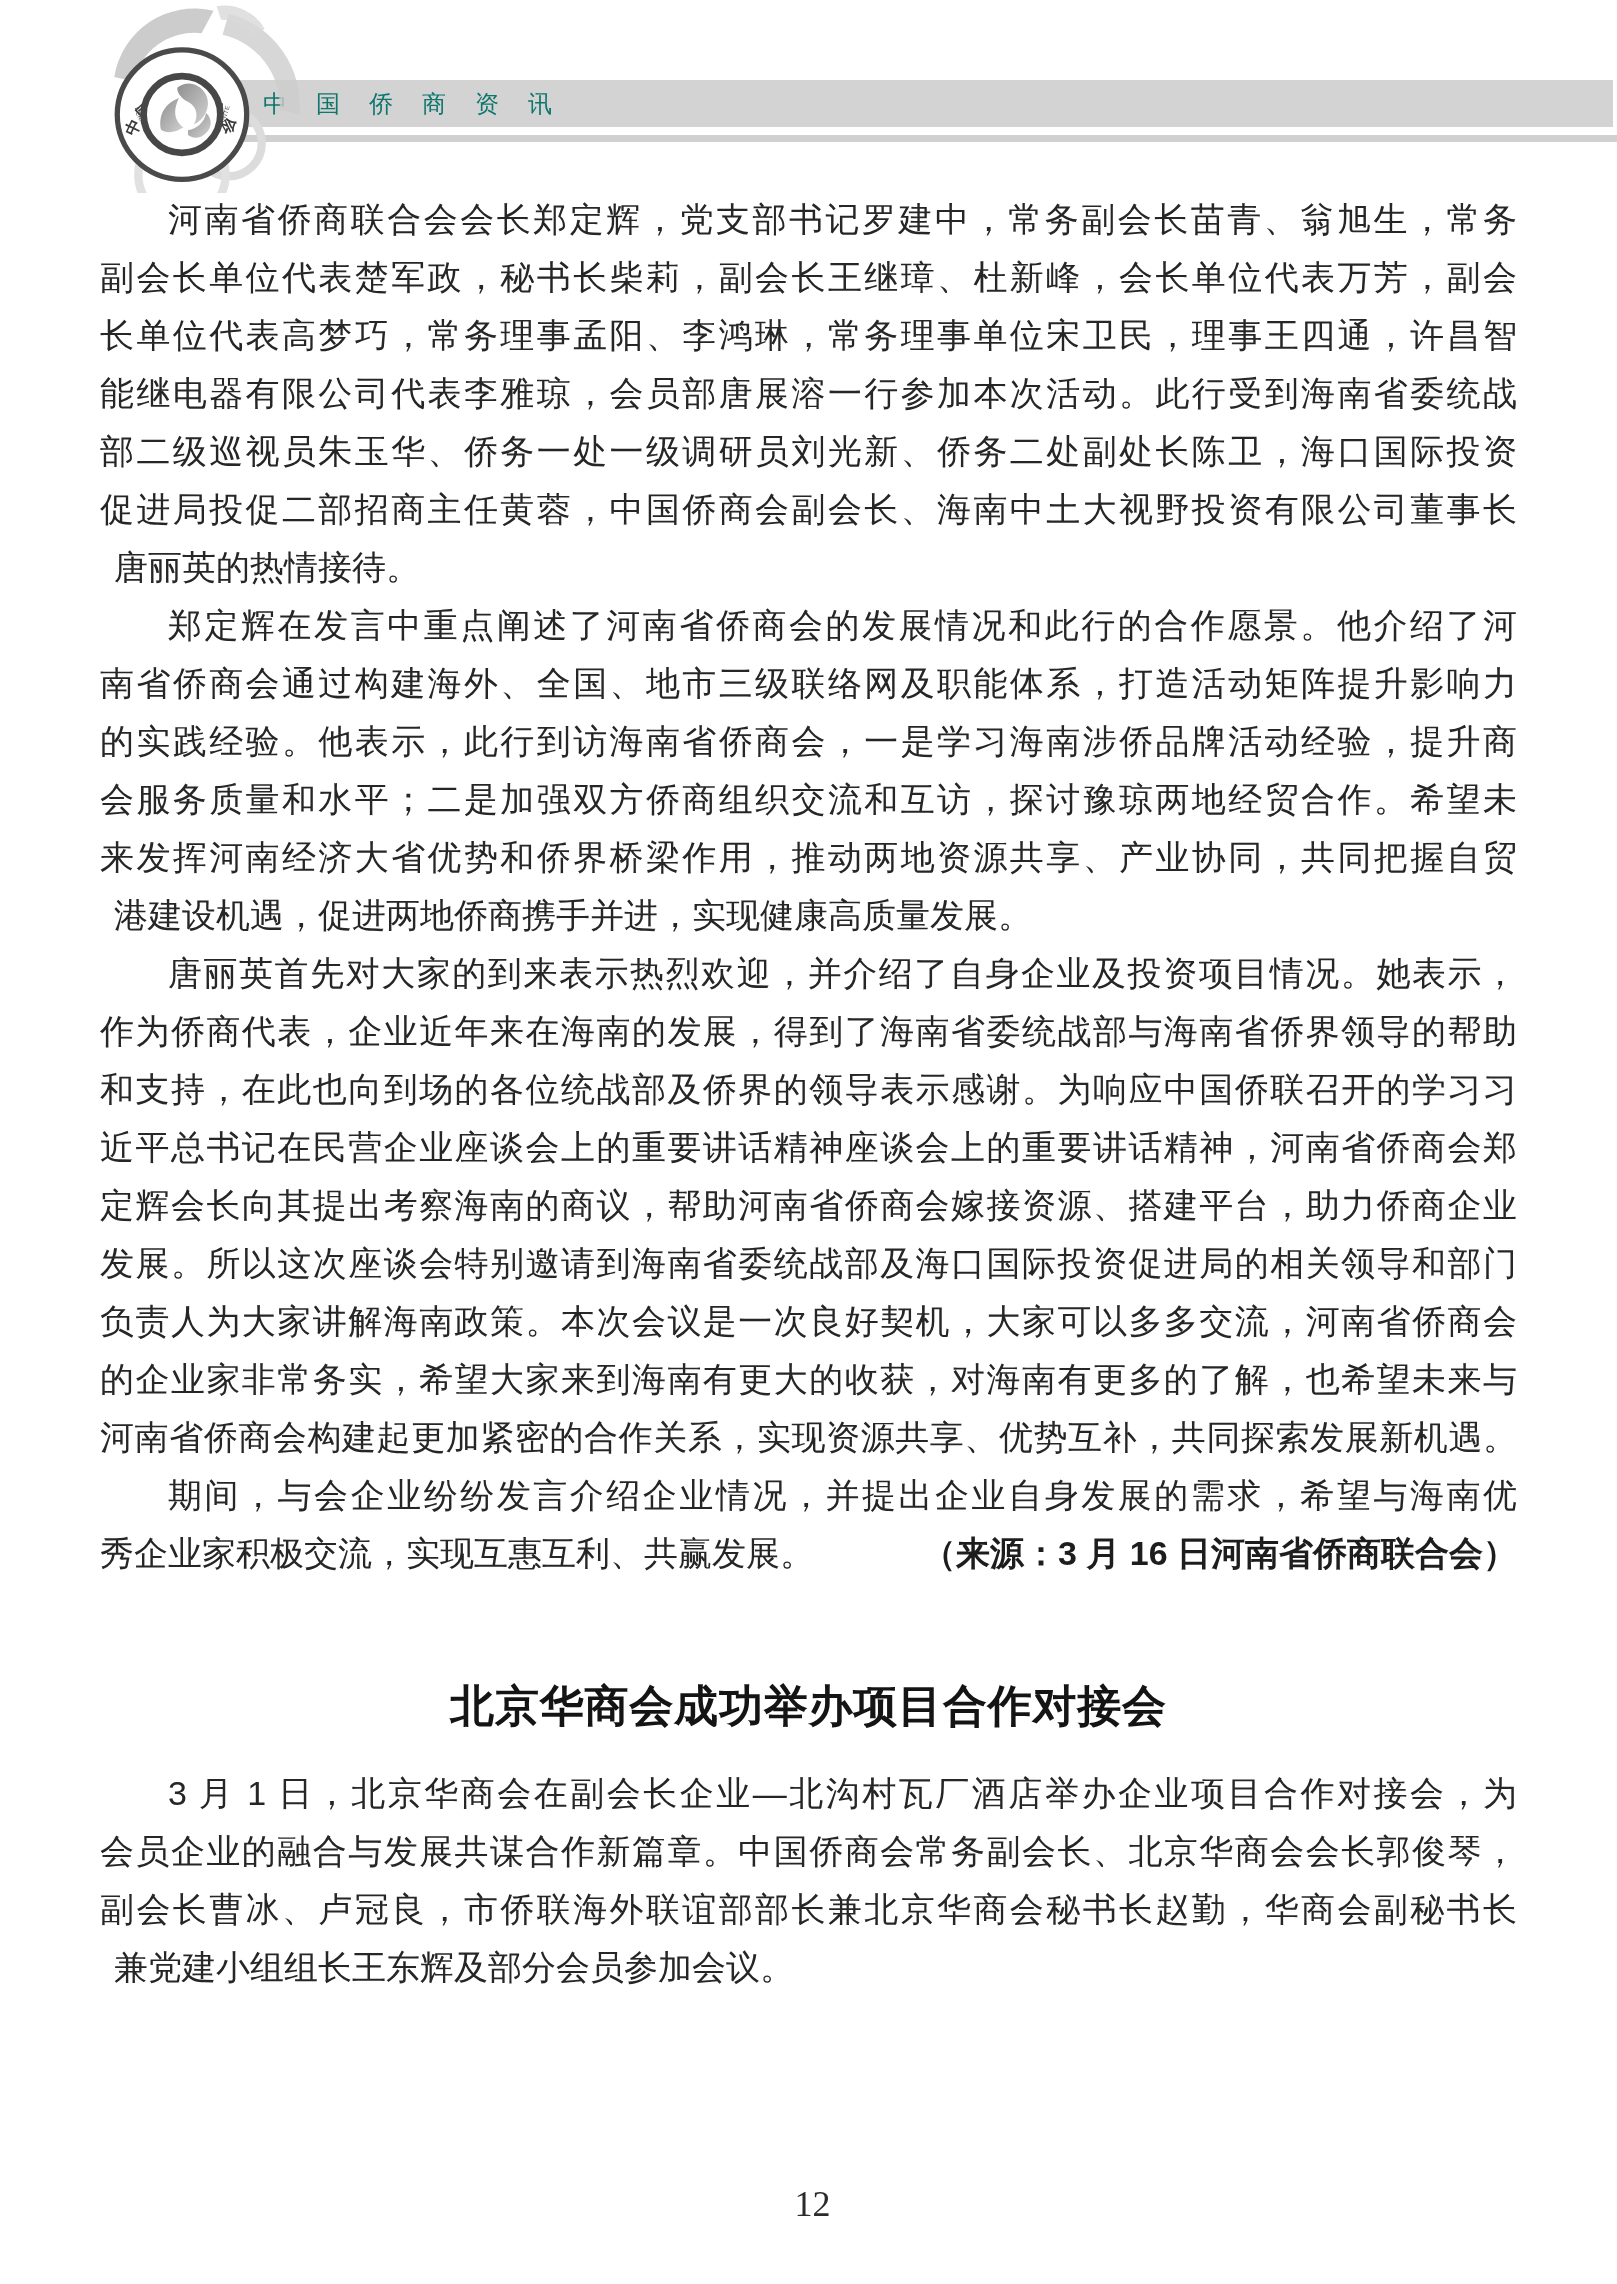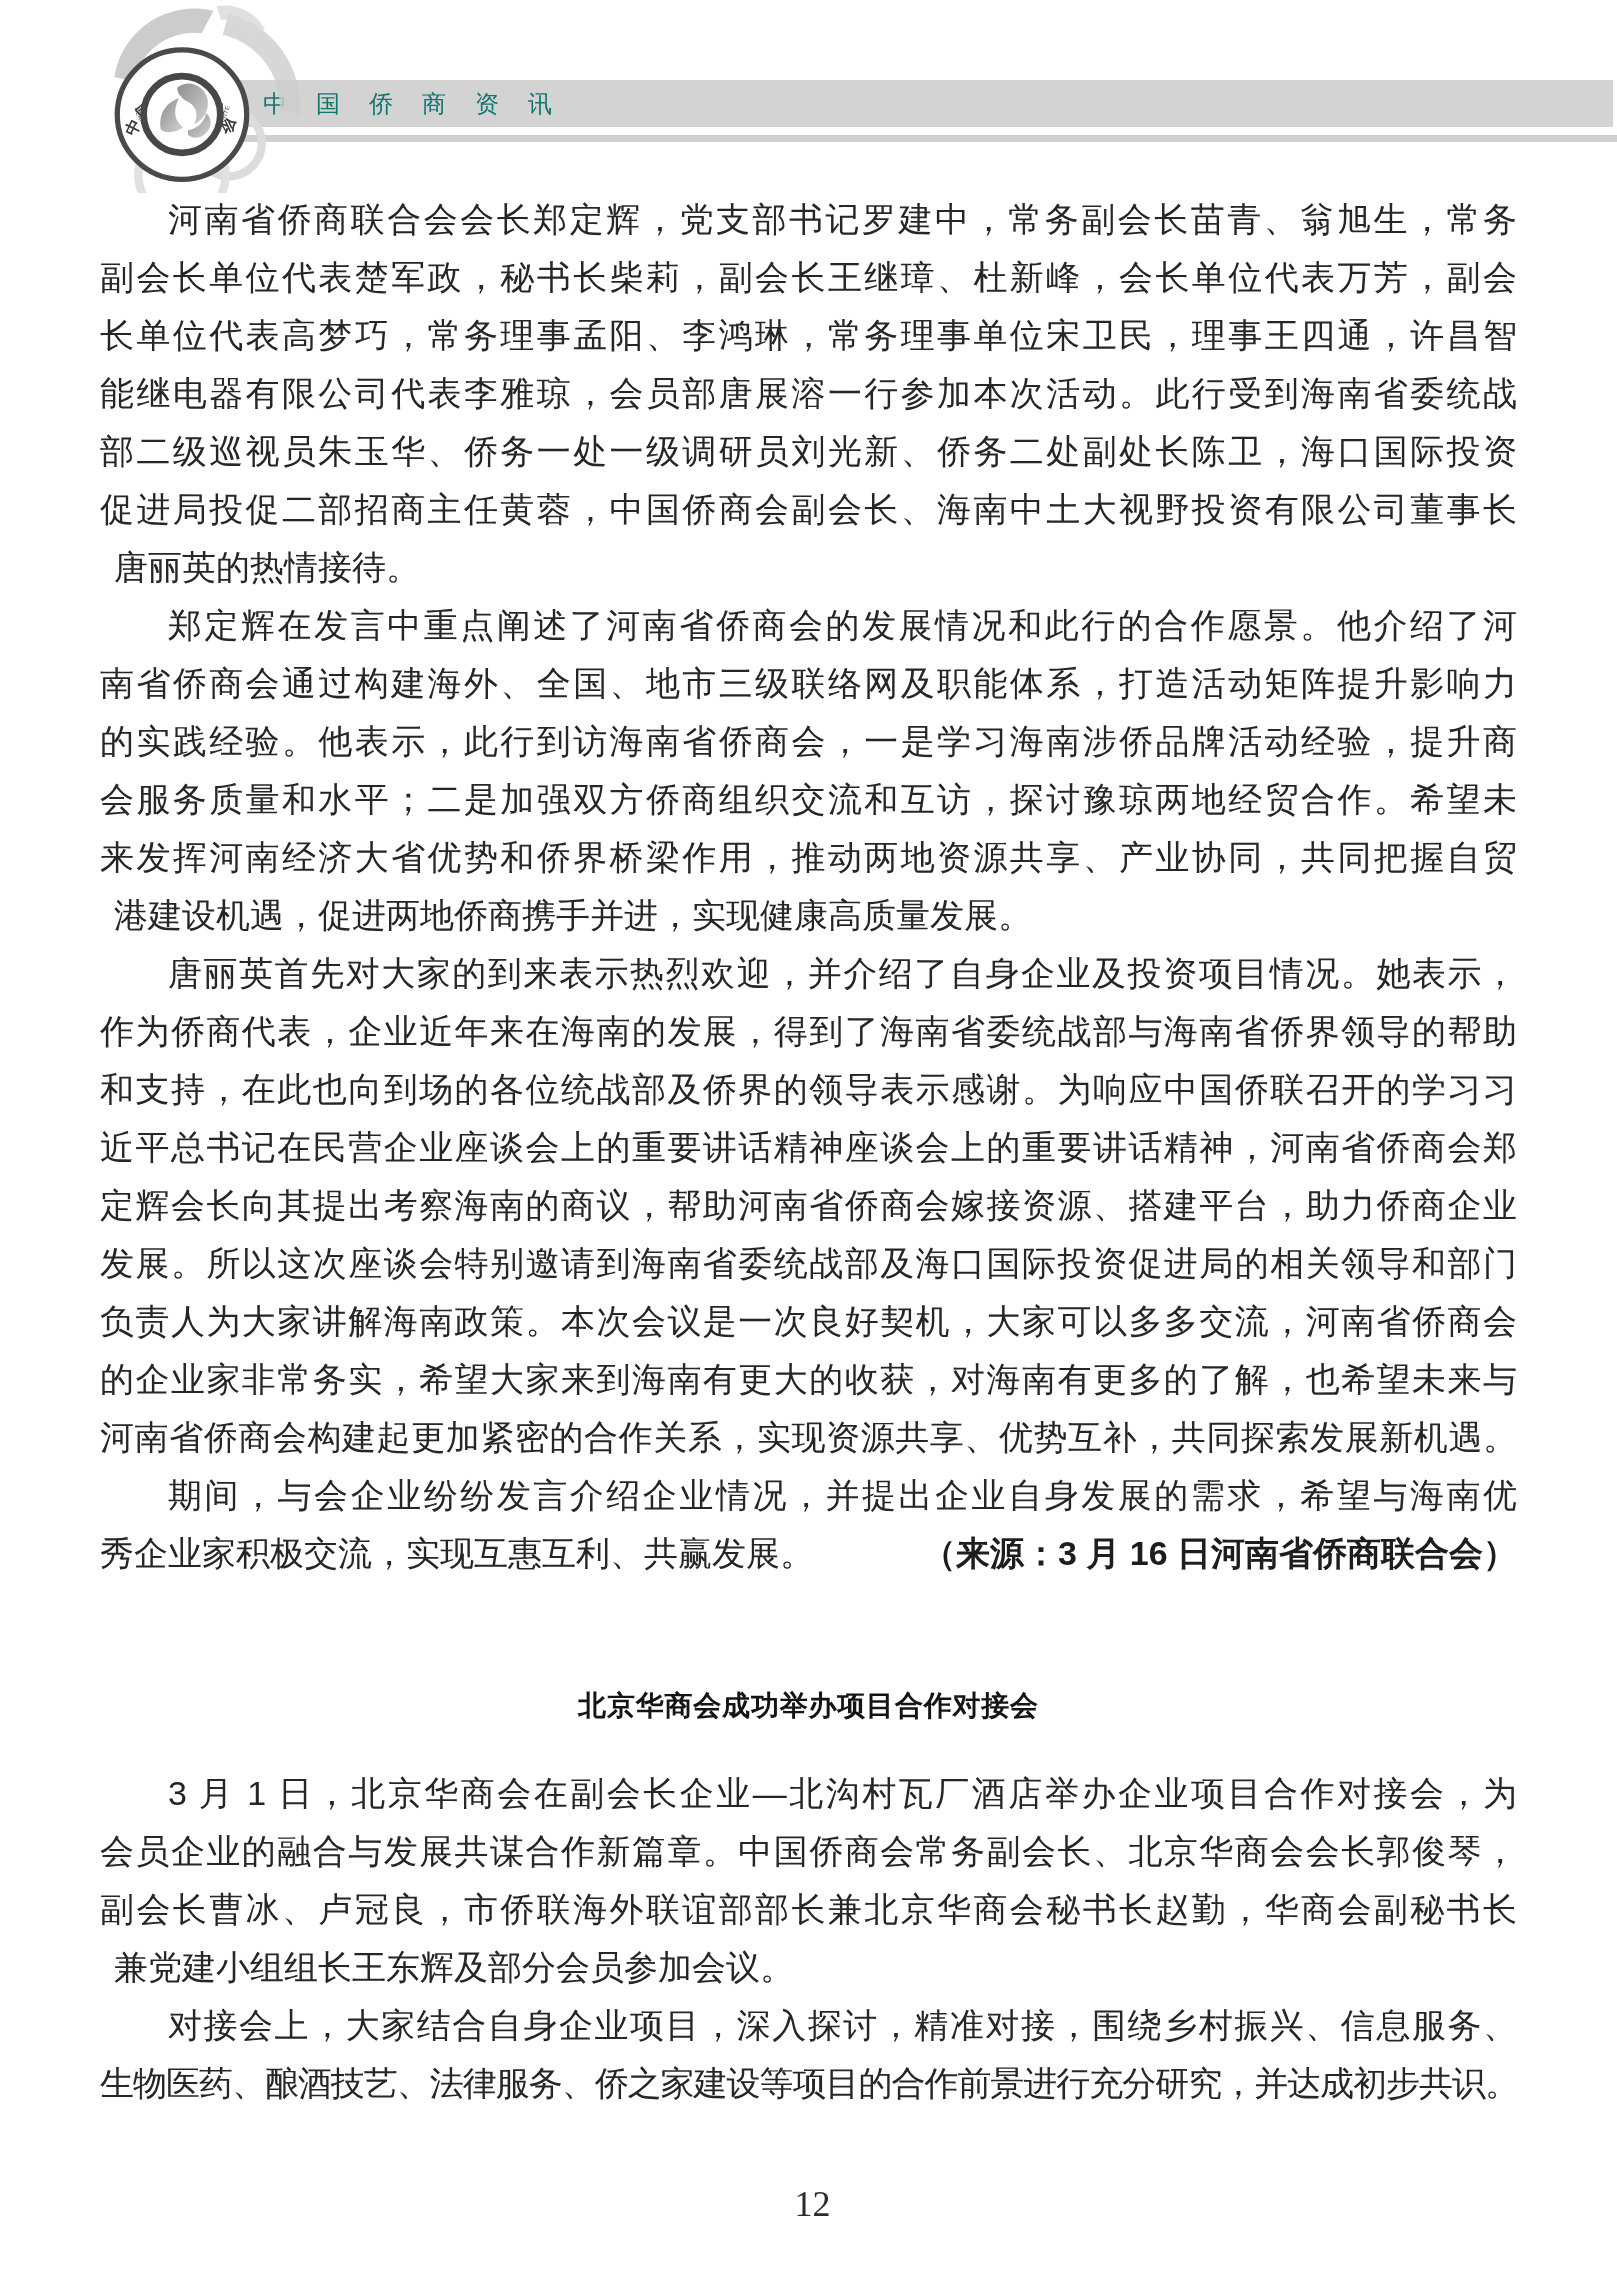--- a/index.html
+++ b/index.html
@@ -23,21 +23,21 @@
     height:58px;line-height:58px;font-size:34px;color:#262626;
     text-align:justify;text-align-last:justify;overflow:hidden;
   }
   .line.indent{text-indent:68px;}
   .line.align-left{text-align:left;text-align-last:left;margin-left:14px;}
   .line.tight{letter-spacing:-2px;}
   .src-line{display:flex;justify-content:space-between;align-items:baseline;}
   .src-line .source{font-weight:bold;color:#1d1d1d;}
   .article-heading{
     margin:90px 0 24px 0;height:68px;line-height:68px;text-align:center;
-    font-size:28px;font-weight:bold;color:#141414;letter-spacing:0.8px;
+    font-size:44px;font-weight:bold;color:#141414;letter-spacing:0.8px;
   }
   
   .page-number{
     position:absolute;left:0;right:0;top:2183px;text-align:center;
     font-family:"Liberation Serif","DejaVu Serif",serif;font-size:36px;color:#2b2b2b;padding-left:8px;
   }
 </style>
 </head>
 <body>
 
@@ -117,21 +117,17 @@
           <span class="source">（来源：3 月 16 日河南省侨商联合会）</span>
         </div>
       </div>
       <div class="article-heading">北京华商会成功举办项目合作对接会</div>
       <div class="paragraph">
         <div class="line indent">3 月 1 日，北京华商会在副会长企业—北沟村瓦厂酒店举办企业项目合作对接会，为</div>
         <div class="line">会员企业的融合与发展共谋合作新篇章。中国侨商会常务副会长、北京华商会会长郭俊琴，</div>
         <div class="line">副会长曹冰、卢冠良，市侨联海外联谊部部长兼北京华商会秘书长赵勤，华商会副秘书长</div>
         <div class="line align-left">兼党建小组组长王东辉及部分会员参加会议。</div>
       </div>
-      <div class="paragraph">
-        <div class="line indent">对接会上，大家结合自身企业项目，深入探讨，精准对接，围绕乡村振兴、信息服务、</div>
-        <div class="line tight">生物医药、酿酒技艺、法律服务、侨之家建设等项目的合作前景进行充分研究，并达成初步共识。</div>
-      </div>
     </main>
 
   <div class="page-number">12</div>
 </div>
 
 
 </body></html>

